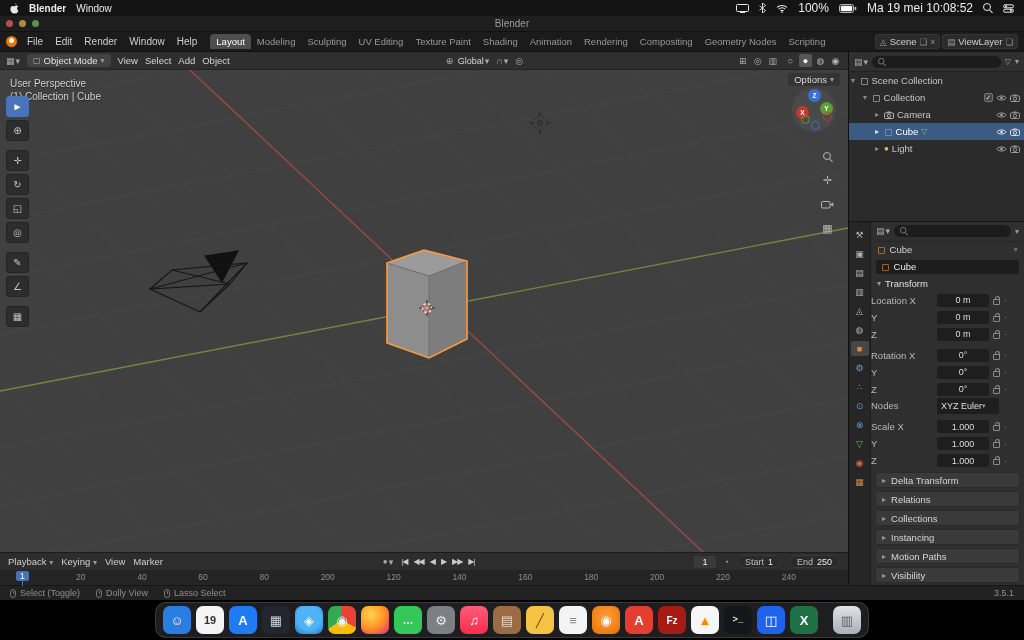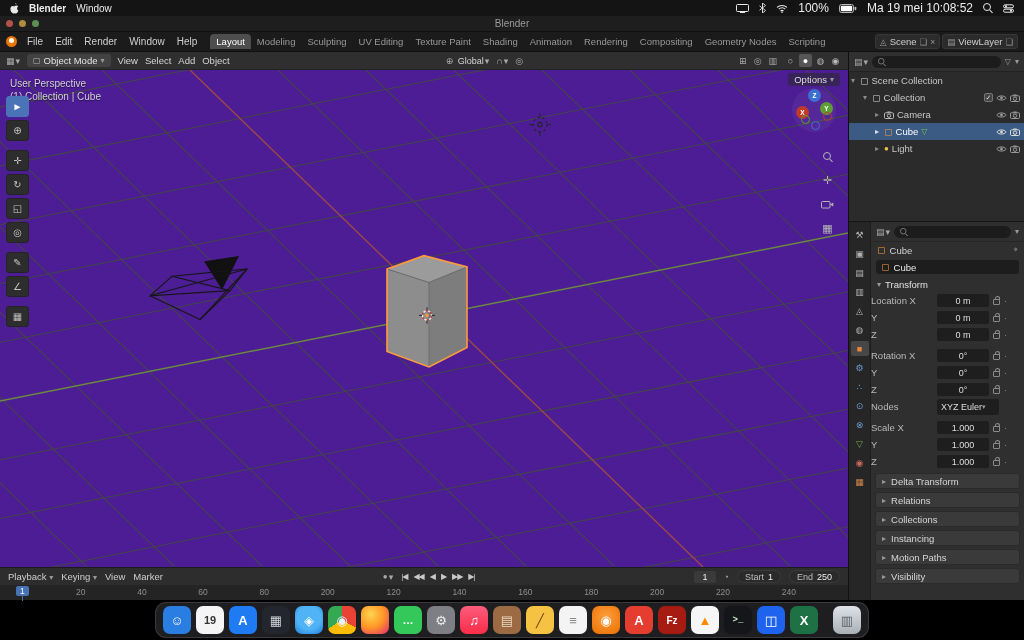--- a/index.html
+++ b/index.html
@@ -29,21 +29,21 @@
   .main{flex:1;display:flex;min-height:0;}
   .leftcol{flex:1;display:flex;flex-direction:column;min-width:0;}
   
   .toolhdr{height:18px;background:#2f2f2f;border-bottom:1px solid #232323;display:flex;align-items:center;gap:7px;padding:0 6px;font-size:9.5px;color:#d6d6d6;white-space:nowrap;overflow:hidden;flex:0 0 18px;}
   .th-ico{color:#a8a8a8;font-size:9px;display:inline-flex;align-items:center;gap:1px;}
   .modechip{display:inline-flex;align-items:center;gap:3px;background:#424242;border-radius:3px;padding:1px 6px;color:#e4e4e4;}
   .spheres{display:inline-flex;gap:2px;align-items:center;}
   .sph{width:13px;height:13px;border-radius:2px;display:inline-flex;align-items:center;justify-content:center;color:#b9b9b9;font-size:9px;}
   .sph.active{background:#565656;color:#fff;}
   
-  .viewport{flex:1;position:relative;background:#4c1d95;overflow:hidden;min-height:0;}
+  .viewport{flex:1;position:relative;background:#404040;overflow:hidden;min-height:0;}
   .scene{position:absolute;inset:0;width:100%;height:100%;}
   .vp-overlay{position:absolute;left:10px;top:7px;font-size:10px;color:#d2d2d2;line-height:13px;text-shadow:0 1px 1px rgba(0,0,0,.5);z-index:3;}
   .opts{position:absolute;right:8px;top:3px;z-index:3;display:inline-flex;gap:3px;align-items:center;color:#dcdcdc;font-size:9.5px;background:rgba(42,42,42,.55);border-radius:3px;padding:1px 6px;}
   .rail{position:absolute;left:6px;top:26px;display:flex;flex-direction:column;gap:3px;z-index:3;}
   .rbtn{width:23px;height:21px;background:#2d2d2d;border-radius:3px;display:flex;align-items:center;justify-content:center;color:#c2c2c2;font-size:10px;border:1px solid #242424;}
   .rbtn.active{background:#4b74b8;color:#fff;border-color:#4b74b8;}
   .rbtn.gap{margin-top:6px;}
   .gizmo{position:absolute;right:12px;top:18px;width:44px;height:44px;border-radius:50%;background:rgba(255,255,255,.05);z-index:3;}
   .gz{position:absolute;border-radius:50%;display:flex;align-items:center;justify-content:center;font-size:6.5px;color:#fff;font-weight:bold;}
   .gz.f{width:13px;height:13px;}
@@ -671,20 +671,36 @@
             </div>
             <div class="psection">
               <span class="arr">▸</span>
               <span>Visibility</span>
             </div>
           </div>
         </div>
       </div>
     </div>
 
+    <div class="statusbar">
+      <span class="hint">
+          <span class="mico"></span>
+          <span>Select (Toggle)</span>
+        </span>
+      <span class="hint">
+          <span class="mico"></span>
+          <span>Dolly View</span>
+        </span>
+      <span class="hint">
+          <span class="mico"></span>
+          <span>Lasso Select</span>
+        </span>
+      <span class="sp"></span>
+      <span>3.5.1</span>
+    </div>
   </div>
 
   <div class="dockarea">
     <div class="dock">
       <span class="di">☺</span>
       <span class="di">19</span>
       <span class="di">A</span>
       <span class="di">▦</span>
       <span class="di">◈</span>
       <span class="di">◉</span>

